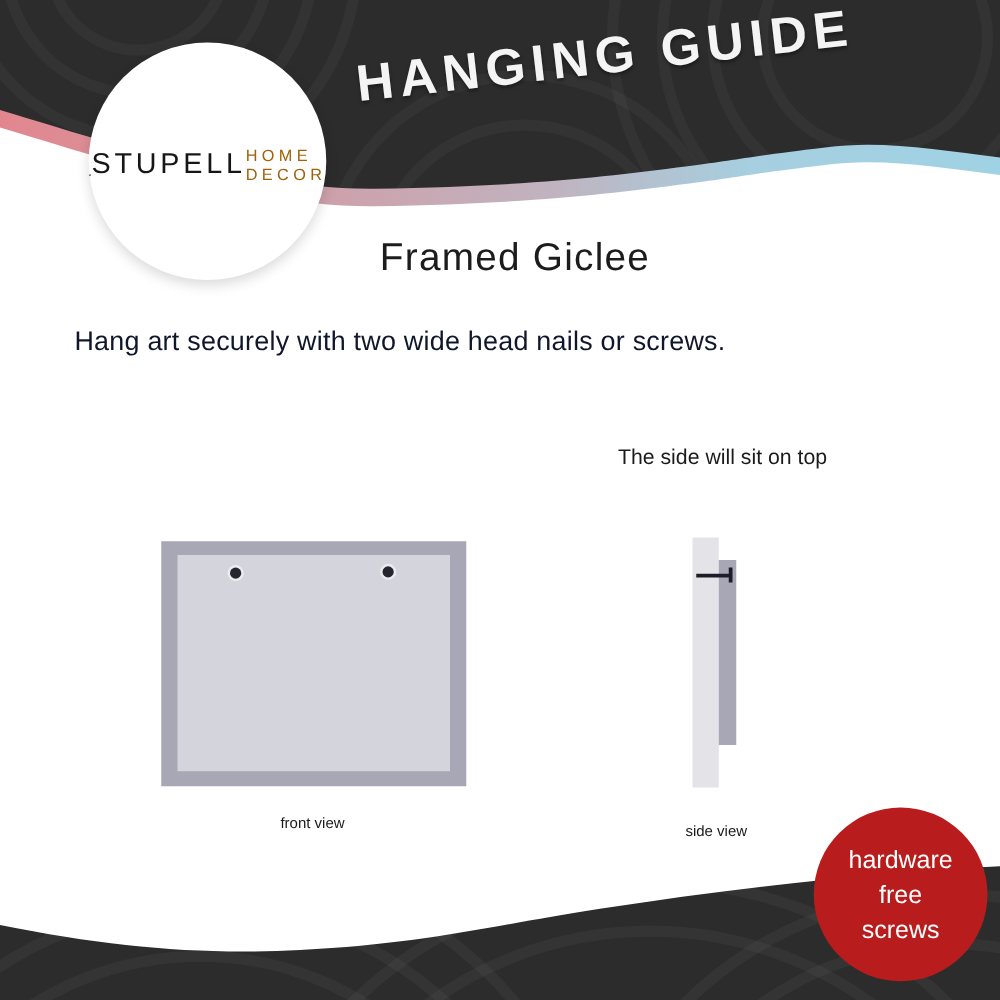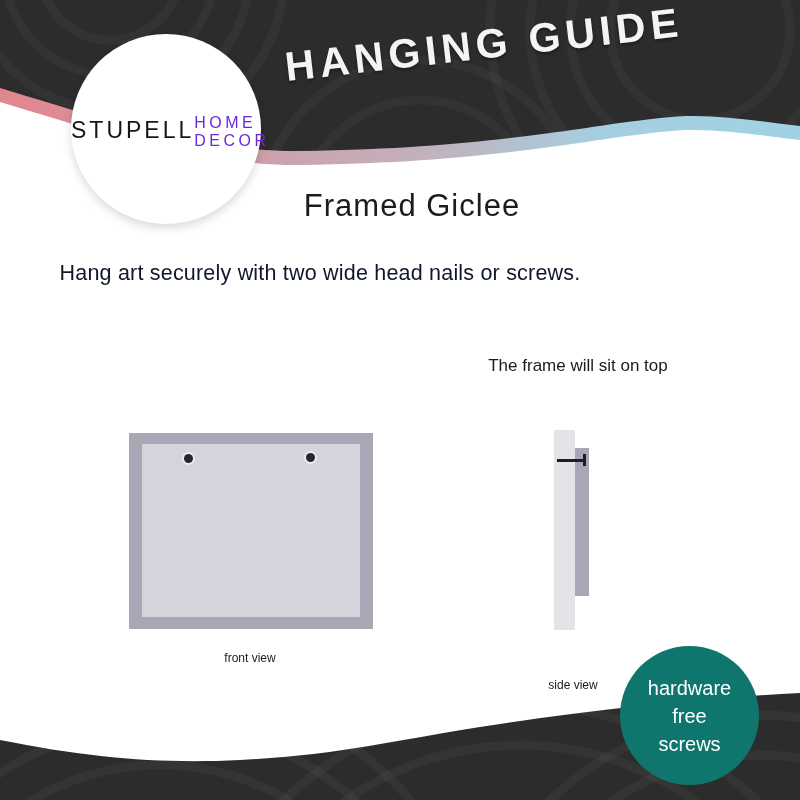--- a/index.html
+++ b/index.html
@@ -20,21 +20,21 @@
 
   
   #logo-circle{
     position:absolute;left:71px;top:34px;width:190px;height:190px;
     background:#ffffff;border-radius:50%;
     box-shadow:0 4px 10px rgba(0,0,0,.15);
     display:flex;flex-direction:row;align-items:center;
   }
   #logo-swoosh{margin-top:22px;}
   .brand-name{font-size:23px;letter-spacing:3px;color:#161616;margin-top:2px;}
-  .brand-tagline{font-size:16px;letter-spacing:3.5px;color:#6d28d9;margin-top:5px;}
+  .brand-tagline{font-size:13px;letter-spacing:3.5px;color:#a16207;margin-top:5px;}
 
   
   #subtitle{
     position:absolute;left:12px;top:188px;width:800px;text-align:center;
     font-size:31px;color:#1c1c1c;letter-spacing:1px;
   }
   #intro{
     position:absolute;left:0;top:261px;width:640px;text-align:center;
     font-size:21.5px;color:#0f172a;letter-spacing:.2px;
   }
@@ -74,29 +74,29 @@
     position:absolute;left:557px;top:459px;width:28px;height:3px;
     background:#1d1d2a;
   }
   #side-nail-head{
     position:absolute;left:583px;top:454px;width:3px;height:12px;
     background:#1d1d2a;
   }
 
   .caption{position:absolute;text-align:center;font-size:12px;color:#1b1b1b;}
   #front-caption{left:150px;top:651px;width:200px;}
-  #side-caption{left:473px;top:658px;width:200px;margin-top:20px;}
+  #side-caption{left:473px;top:658px;width:200px;}
 
   
   #footer-svg{position:absolute;left:0;bottom:0;z-index:1;}
 
   
   #badge{
-    position:absolute;left:620px;top:646px;width:139px;height:139px;
-    border-radius:50%;background:#0f766e;z-index:2;
+    position:absolute;left:651px;top:646px;width:139px;height:139px;
+    border-radius:50%;background:#b91c1c;z-index:2;
     text-align:center;color:#ffffff;font-size:20px;line-height:28px;
     padding-top:0;box-sizing:border-box;
     display:flex;flex-direction:column;justify-content:center;
   }
 </style>
 </head>
 <body>
 
 <div id="page">
 
@@ -153,21 +153,21 @@
 
 
   <div id="front-frame">
     <div id="front-frame-inner"></div>
     <div id="screw-left" class="screw-dot"></div>
     <div id="screw-right" class="screw-dot"></div>
   </div>
   <div id="front-caption" class="caption">front view</div>
 
   <div id="side-instruction" class="instr">
-    <span class="line">The frame will sit on top</span>
+    <span class="line">The side will sit on top</span>
   </div>
 
   <div id="side-wall"></div>
   <div id="side-frame"></div>
   <div id="side-nail"></div>
   <div id="side-nail-head"></div>
   <div id="side-caption" class="caption">side view</div>
 
   <svg id="footer-svg" width="800" height="115" viewBox="0 0 800 115">
     <defs>

